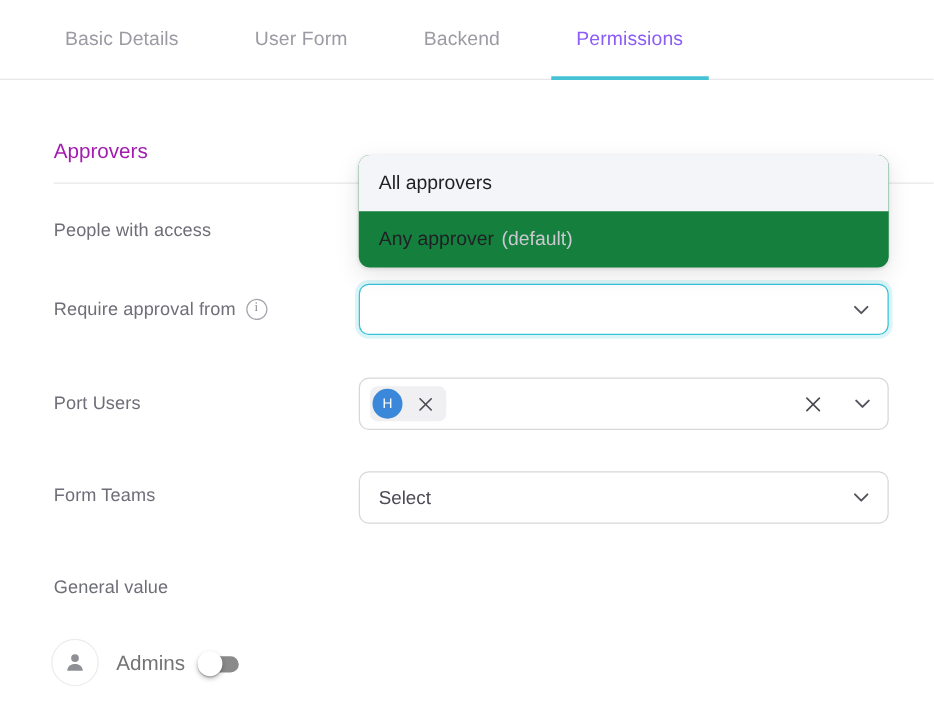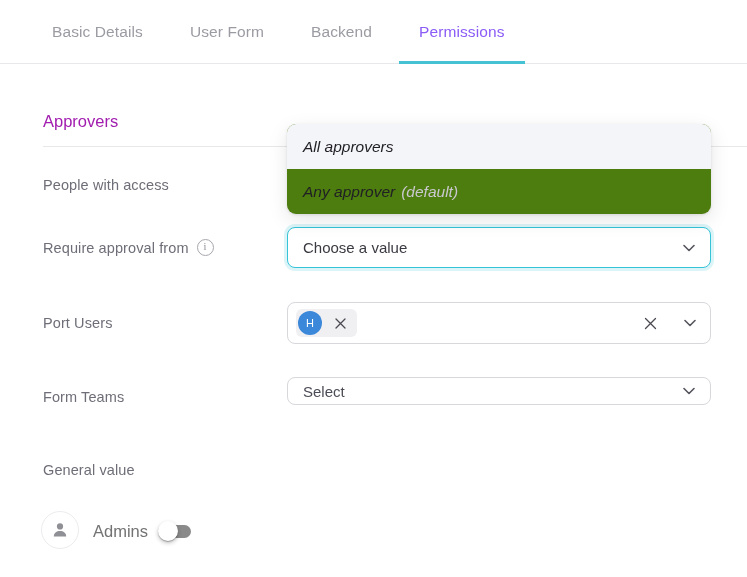--- a/index.html
+++ b/index.html
@@ -11,21 +11,21 @@
     position: relative;
     overflow: hidden;
   }
   .stage { position: absolute; inset: 0; }
 
   
   .tabbar {
     position: absolute; top: 0; left: 0; right: 0; height: 64px;
     border-bottom: 1px solid #e8e8ea;
     display: flex; align-items: stretch;
-    padding-left: 32px; gap: 7px;
+    padding-left: 32px; gap: 21px;
   }
   .tab {
     padding: 0 20px; font-size: 15.5px; color: #9b9ba3;
     display: flex; align-items: center; position: relative;
     letter-spacing: 0.1px; cursor: pointer; white-space: nowrap;
   }
   .tab.active { color: #8b5cf6; }
   .tab.active::after {
     content: ""; position: absolute; left: 0; right: 0; bottom: -1px;
     height: 3px; background: #45c3d5;
@@ -65,21 +65,21 @@
   }
   .control .chev { margin-left: auto; display: flex; align-items: center; }
 
   .select-focused {
     top: 227px; height: 41px;
     border: 1.5px solid #35c3d7;
     box-shadow: 0 0 0 3px rgba(53, 195, 215, 0.18);
     color: #3a3a42;
   }
   .multiselect { top: 302px; height: 42px; padding: 0 14px 0 8px; }
-  .select-plain { top: 377px; height: 28px; }
+  .select-plain { top: 377px; height: 42px; }
 
   
   .chip {
     display: flex; align-items: center; gap: 8px;
     background: #f0f0f3; border-radius: 6px;
     height: 28px; padding: 0 10px 0 2px;
   }
   .chip-avatar {
     width: 24px; height: 24px; border-radius: 50%;
     background: #3b87d9; color: #ffffff;
@@ -88,24 +88,23 @@
   }
   .chip-label { font-size: 14.5px; color: #26262c; }
   .chip-remove { display: flex; align-items: center; margin-left: 4px; cursor: pointer; }
 
   .clear-btn { margin-left: auto; display: flex; align-items: center; cursor: pointer; }
   .multiselect .chev { margin-left: 26px; }
 
   
   .menu {
     position: absolute; left: 287px; top: 124px; width: 424px;
-    background: #4d7c0f; border-radius: 9px; overflow: hidden;
+    background: #15803d; border-radius: 9px; overflow: hidden;
     box-shadow: 0 1px 3px rgba(0,0,0,0.10), 0 6px 20px rgba(0,0,0,0.10);
     z-index: 20;
-    font-style: italic;
   }
   .menu-option {
     height: 45px; display: flex; align-items: center;
     padding: 0 16px; font-size: 15.5px; color: #1f1f24; cursor: pointer;
   }
   .menu-option.highlighted { background: #f4f5f8; }
   .option-suffix { color: #c9c9cf; margin-left: 6px; }
 
   
   .ga-label { top: 462px; }
@@ -150,21 +149,20 @@
   <div class="section-title">Approvers</div>
   <div class="section-divider"></div>
 
   <div class="field-label" style="top:177px">People with access</div>
 
   <div class="field-label" style="top:239px">
     <span>Require approval from</span>
     <span class="info-icon">i</span>
   </div>
   <div class="control select-focused">
-    <span>Choose a value</span>
     <span class="chev">
       <svg width="12" height="8" viewBox="0 0 12 8">
           <path d="M1 1.5 L6 6.5 L11 1.5" stroke="#55555e" stroke-width="1.6" fill="none" stroke-linecap="round" stroke-linejoin="round"></path>
         </svg>
     </span>
   </div>
 
   <div class="field-label" style="top:315px">Port Users</div>
   <div class="control multiselect">
     <span class="chip">

